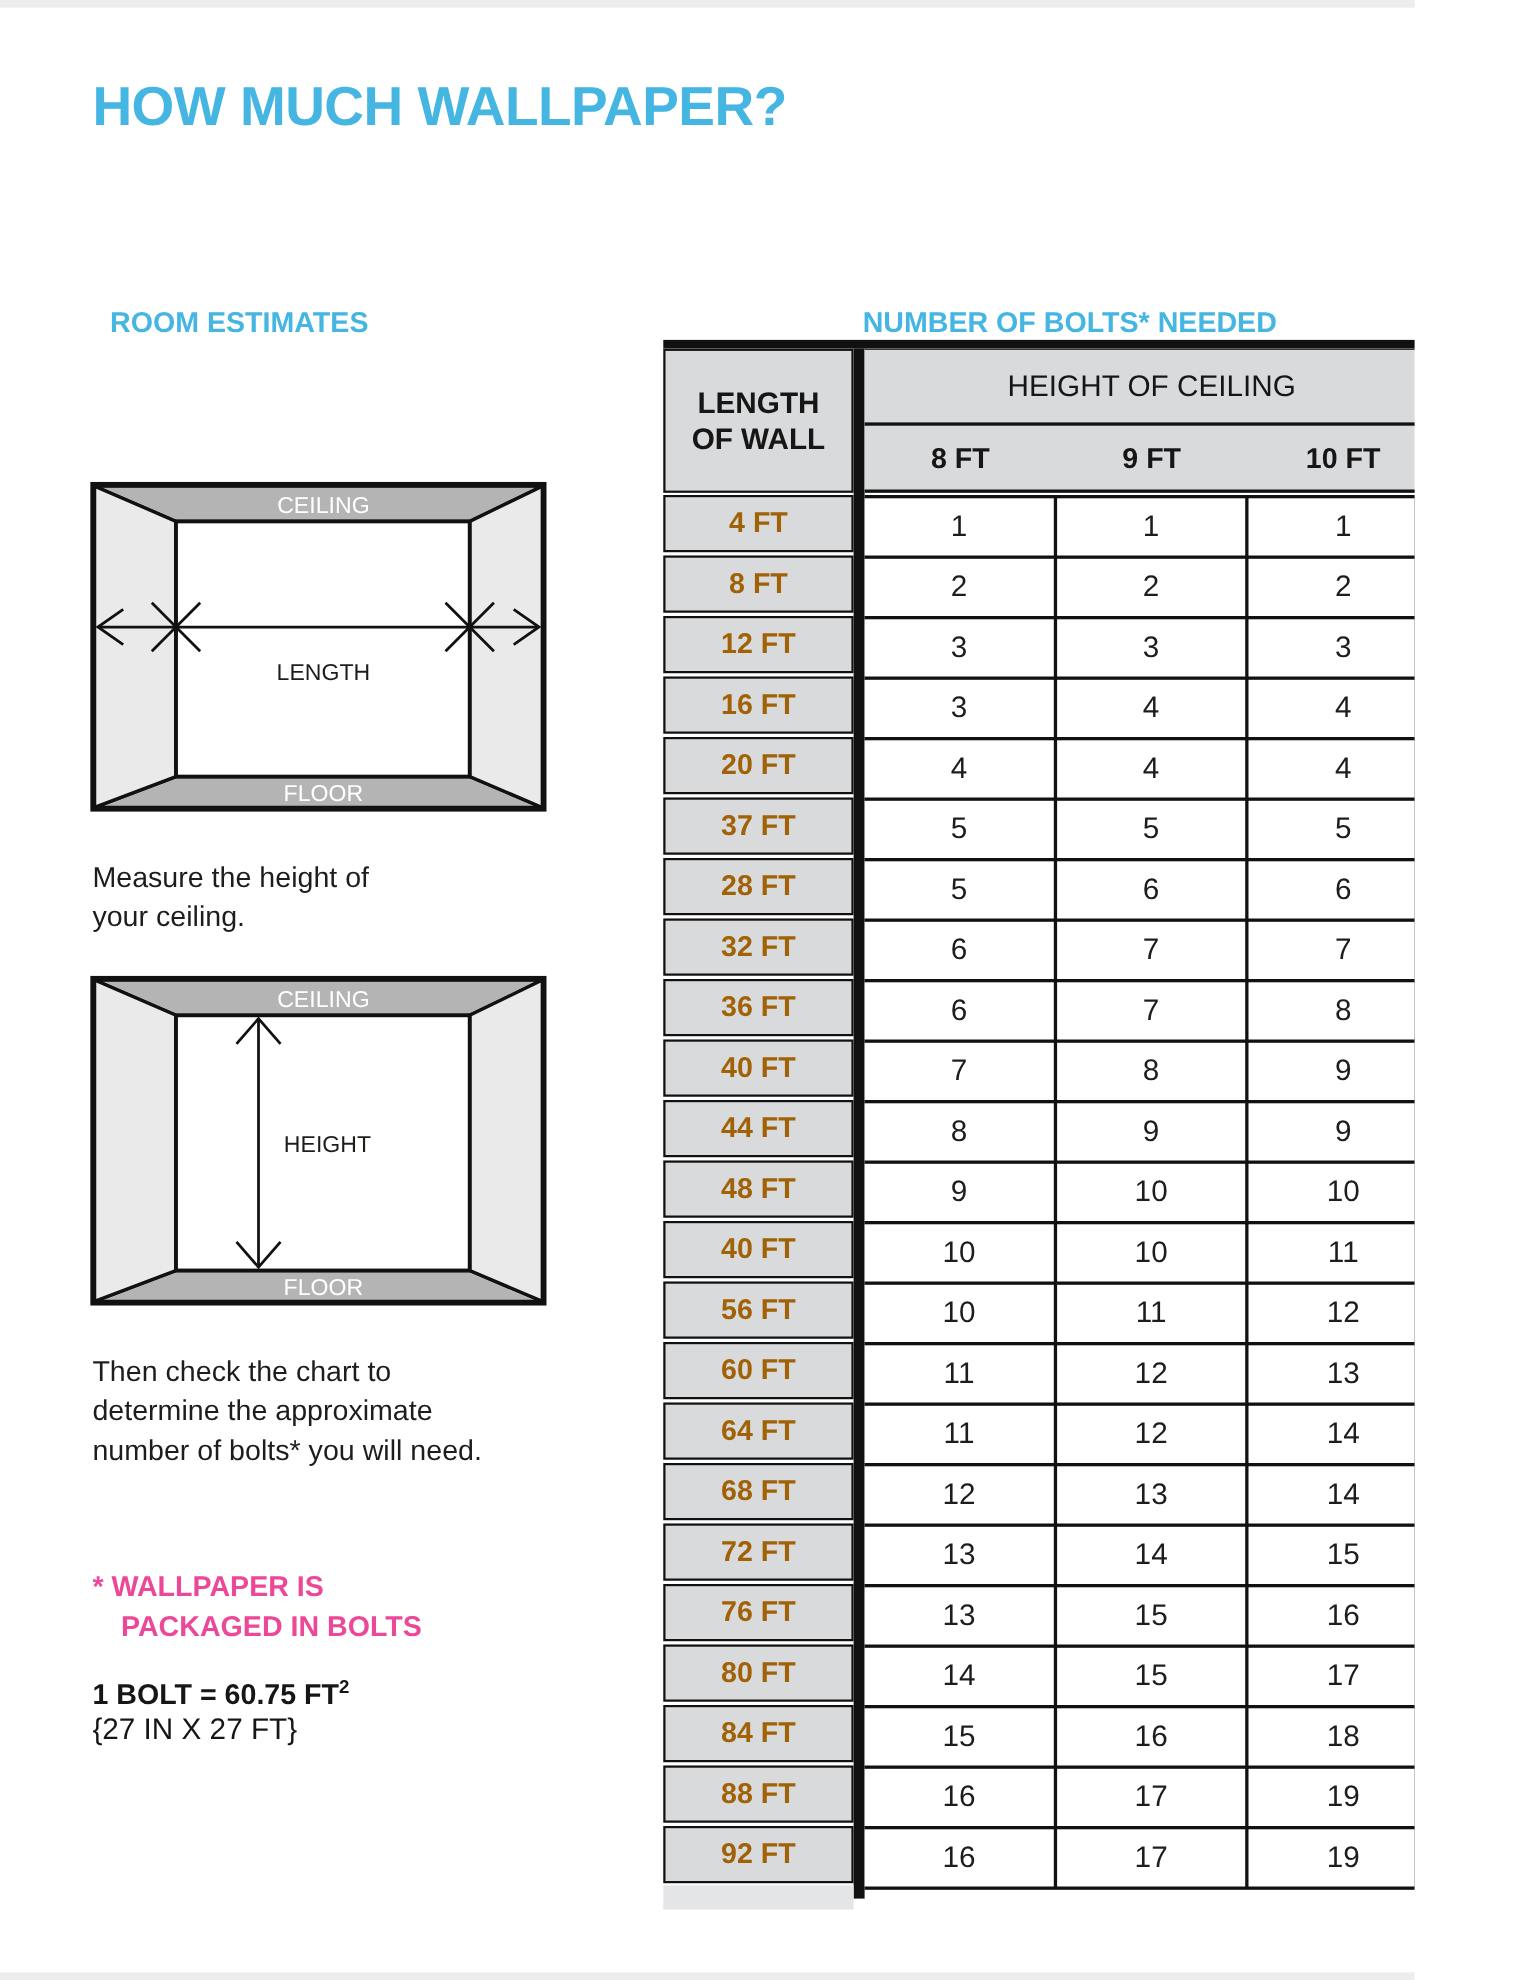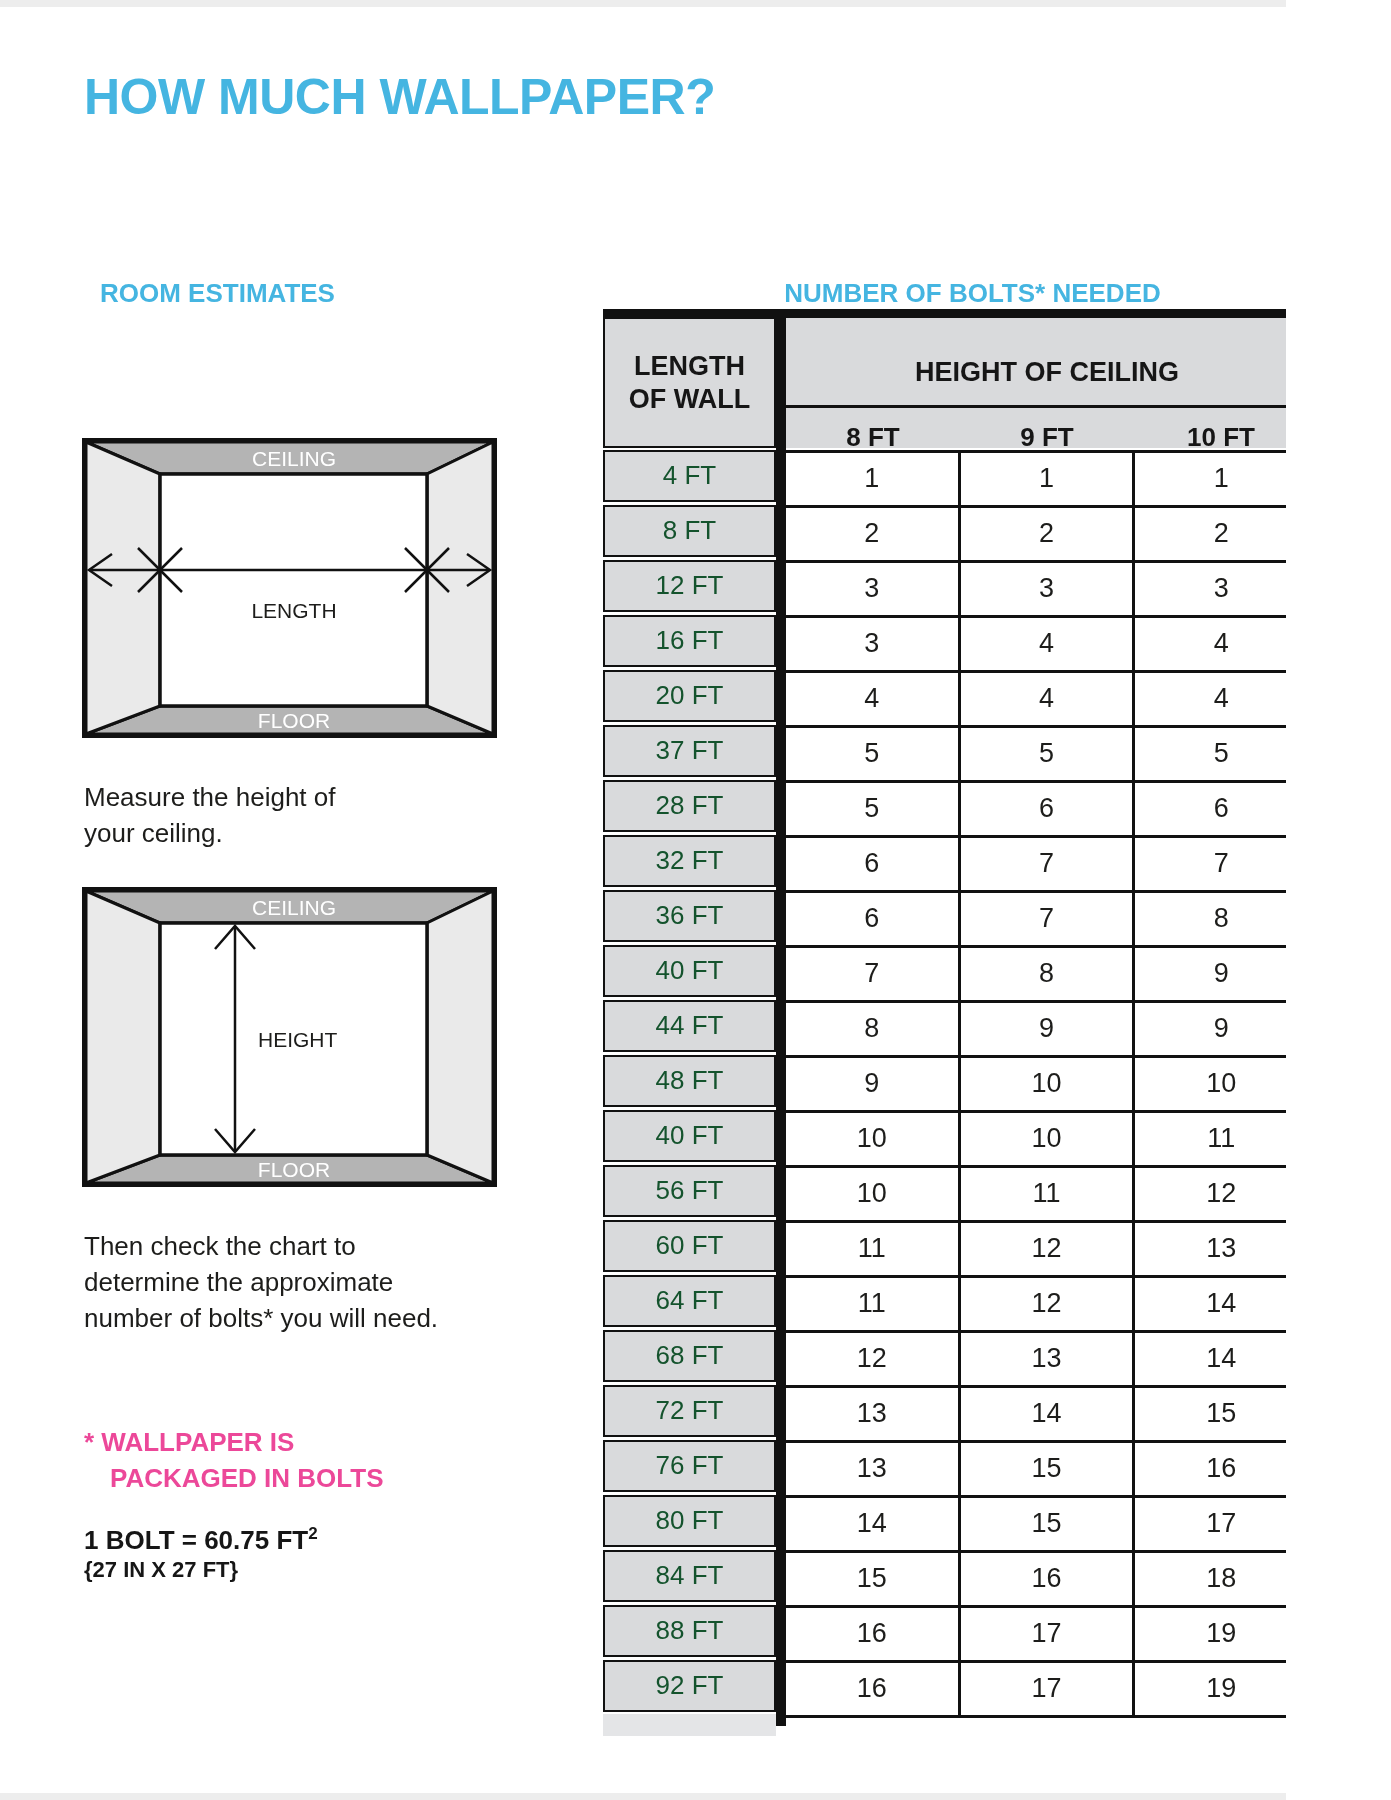--- a/index.html
+++ b/index.html
@@ -15,47 +15,47 @@
   .h-left{left:84px;top:262px;}
   .h-table{left:603px;top:262px;width:707px;text-align:center;}
 
   .para{position:absolute;left:84px;font-size:26px;line-height:36px;color:#1d1d1b;}
   .para1{top:324px;} .para2{top:779px;} .para3{top:1228px;}
 
   .note{position:absolute;left:84px;top:1424px;font-size:26px;line-height:36px;font-weight:700;color:#ec4899;}
   .note .indent{padding-left:26px;}
   .bolt-eq{position:absolute;left:84px;top:1524px;font-size:26px;font-weight:700;color:#161616;}
   .bolt-eq sup{font-size:17px;}
-  .bolt-dims{position:absolute;left:84px;top:1557px;font-size:22px;font-weight:700;color:#161616;}
+  .bolt-dims{position:absolute;left:84px;top:1557px;font-size:27px;font-weight:400;color:#161616;}
 
   .diagram{position:absolute;left:82px;width:415px;height:300px;}
   .diag1{top:438px;} .diag2{top:887px;}
   .room-label{font-family:"Liberation Sans",sans-serif;}
 
   
   .tbl{position:absolute;left:603px;top:309px;width:707px;height:1448px;}
   .tbl .topbar{position:absolute;left:0;top:0;width:707px;height:8px;background:#111;}
   .tbl .vbar{position:absolute;left:173px;top:8px;width:10px;height:1409px;background:#111;}
 
   .label-header{position:absolute;left:0;top:8px;width:173px;height:131px;background:var(--cellgray);
                 border:2.5px solid #111;box-sizing:border-box;display:flex;flex-direction:column;
                 align-items:center;justify-content:center;font-size:27px;font-weight:700;line-height:33px;color:#161616;}
 
   .data-header{position:absolute;left:183px;top:8px;width:524px;height:131px;background:var(--cellgray);
                border-right:2.5px solid #111;border-top:1px solid #111;box-sizing:border-box;}
   .group-header{height:66px;border-bottom:3px solid #111;display:flex;align-items:center;justify-content:center;
-                font-size:27px;font-weight:700;color:#161616;margin-top:21px;}
+                font-size:27px;font-weight:400;color:#161616;}
   .subrow{display:flex;height:58px;border-bottom:3px solid #111;box-sizing:content-box;}
   .subrow .subcell{flex:1;display:flex;align-items:center;justify-content:center;
                    font-size:26px;font-weight:700;color:#161616;}
 
   .label-col{position:absolute;left:0;top:140.5px;width:173px;}
   .label-cell{height:52.5px;margin-bottom:2.5px;background:var(--cellgray);border:2.5px solid #111;
               box-sizing:border-box;display:flex;align-items:center;justify-content:center;
-              font-size:26px;font-weight:400;color:#14532d;}
+              font-size:26px;font-weight:700;color:#a16207;}
 
   .data-grid{position:absolute;left:183px;top:140.5px;width:524px;box-sizing:border-box;
              display:grid;grid-template-columns:repeat(3,1fr);grid-auto-rows:52px;
              gap:3px;padding:3px 3px 3px 0;background:#111;}
   .data-cell{background:#fff;display:flex;align-items:center;justify-content:center;
              font-size:27px;color:#1d1d1b;}
 
   .stub{position:absolute;left:0;top:1405px;width:173px;height:22px;background:#e4e5e7;}
 </style>
 </head>

